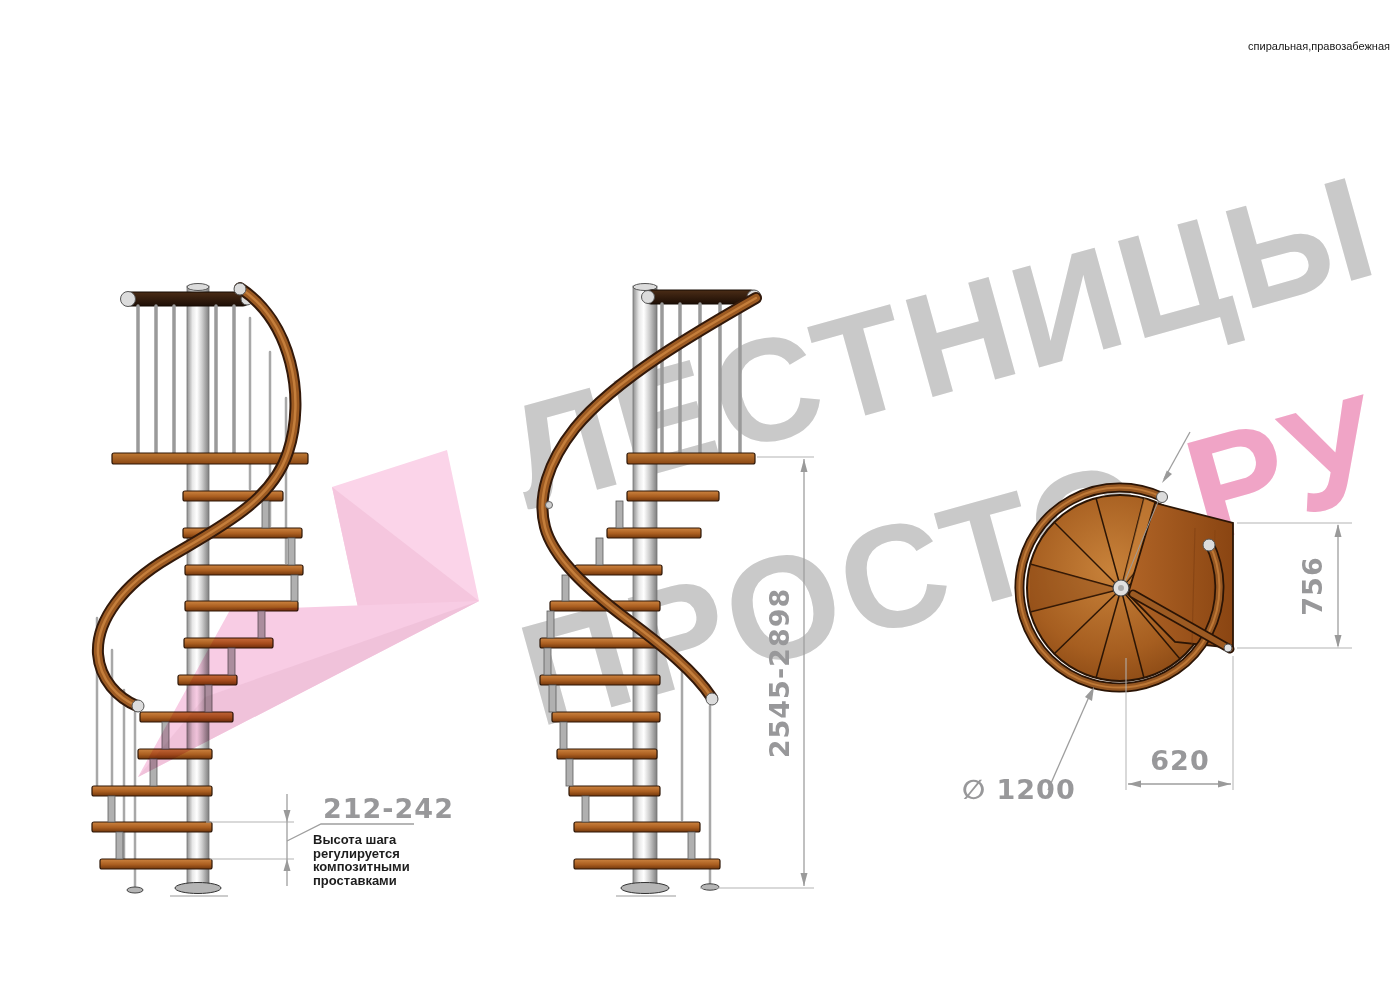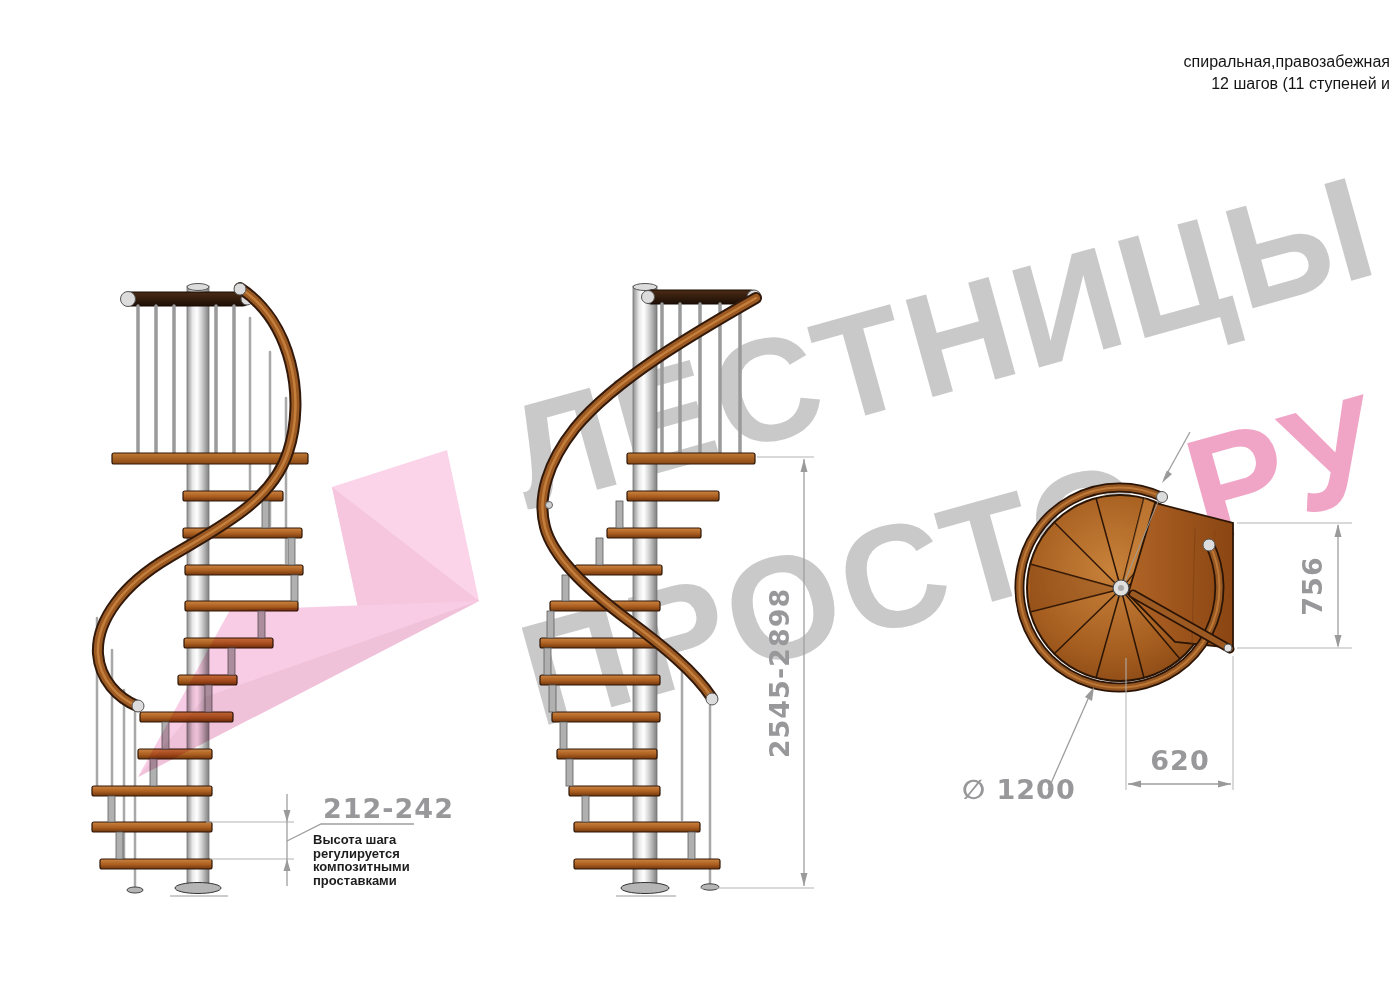--- a/index.html
+++ b/index.html
@@ -19,22 +19,22 @@
   }
   #wm1{left:514px;top:388px;transform:rotate(-15.5deg);}
   #wm2{left:526px;top:606px;transform:rotate(-15.5deg);}
   #wm2 .pink{color:#f0a4c6;}
 
   
   #arrow-wm{mix-blend-mode:multiply;}
 
   
   #title-block{
-    position:absolute;top:51px;right:10px;width:330px;
-    text-align:right;font-size:16px;line-height:21.5px;color:#151515;
+    position:absolute;top:36px;right:10px;width:330px;
+    text-align:right;font-size:11px;line-height:21.5px;color:#151515;
   }
 
   
   .step{fill:url(#stepGrad);stroke:#2e1606;stroke-width:1.2;}
   .plat{fill:url(#platGrad);stroke:#2e1606;stroke-width:1.2;}
   .rod{stroke:#9a9a9a;stroke-width:3.5;stroke-linecap:round;fill:none;}
   .rodT{stroke:#a8a8a8;stroke-width:2.5;stroke-linecap:round;fill:none;}
   .post{fill:#b0b0b0;stroke:#5e5e5e;stroke-width:0.8;}
   .railO{stroke:#33190a;stroke-width:12;fill:none;stroke-linecap:round;}
   .railM{stroke:#9c5a22;stroke-width:8;fill:none;stroke-linecap:round;}
@@ -281,14 +281,13 @@
 
 <svg class="layer" id="arrow-wm" width="1400" height="1000" viewBox="0 0 1400 1000" xmlns="http://www.w3.org/2000/svg">
   <polygon points="332,487 447,450 479,601 365,640" fill="#fbd4e9"></polygon>
   <polygon points="332,487 479,601 365,640" fill="#f5c6de"></polygon>
   <polygon points="230,610 479,601 138,777" fill="#f8cce4"></polygon>
   <polygon points="205,697 479,601 138,777" fill="#eec0d8" opacity="0.85"></polygon>
 </svg>
 
 <div id="title-block">
   <div>спиральная,правозабежная</div>
-  <div>12 шагов (11 ступеней и</div>
 </div>
 
 </body></html>

